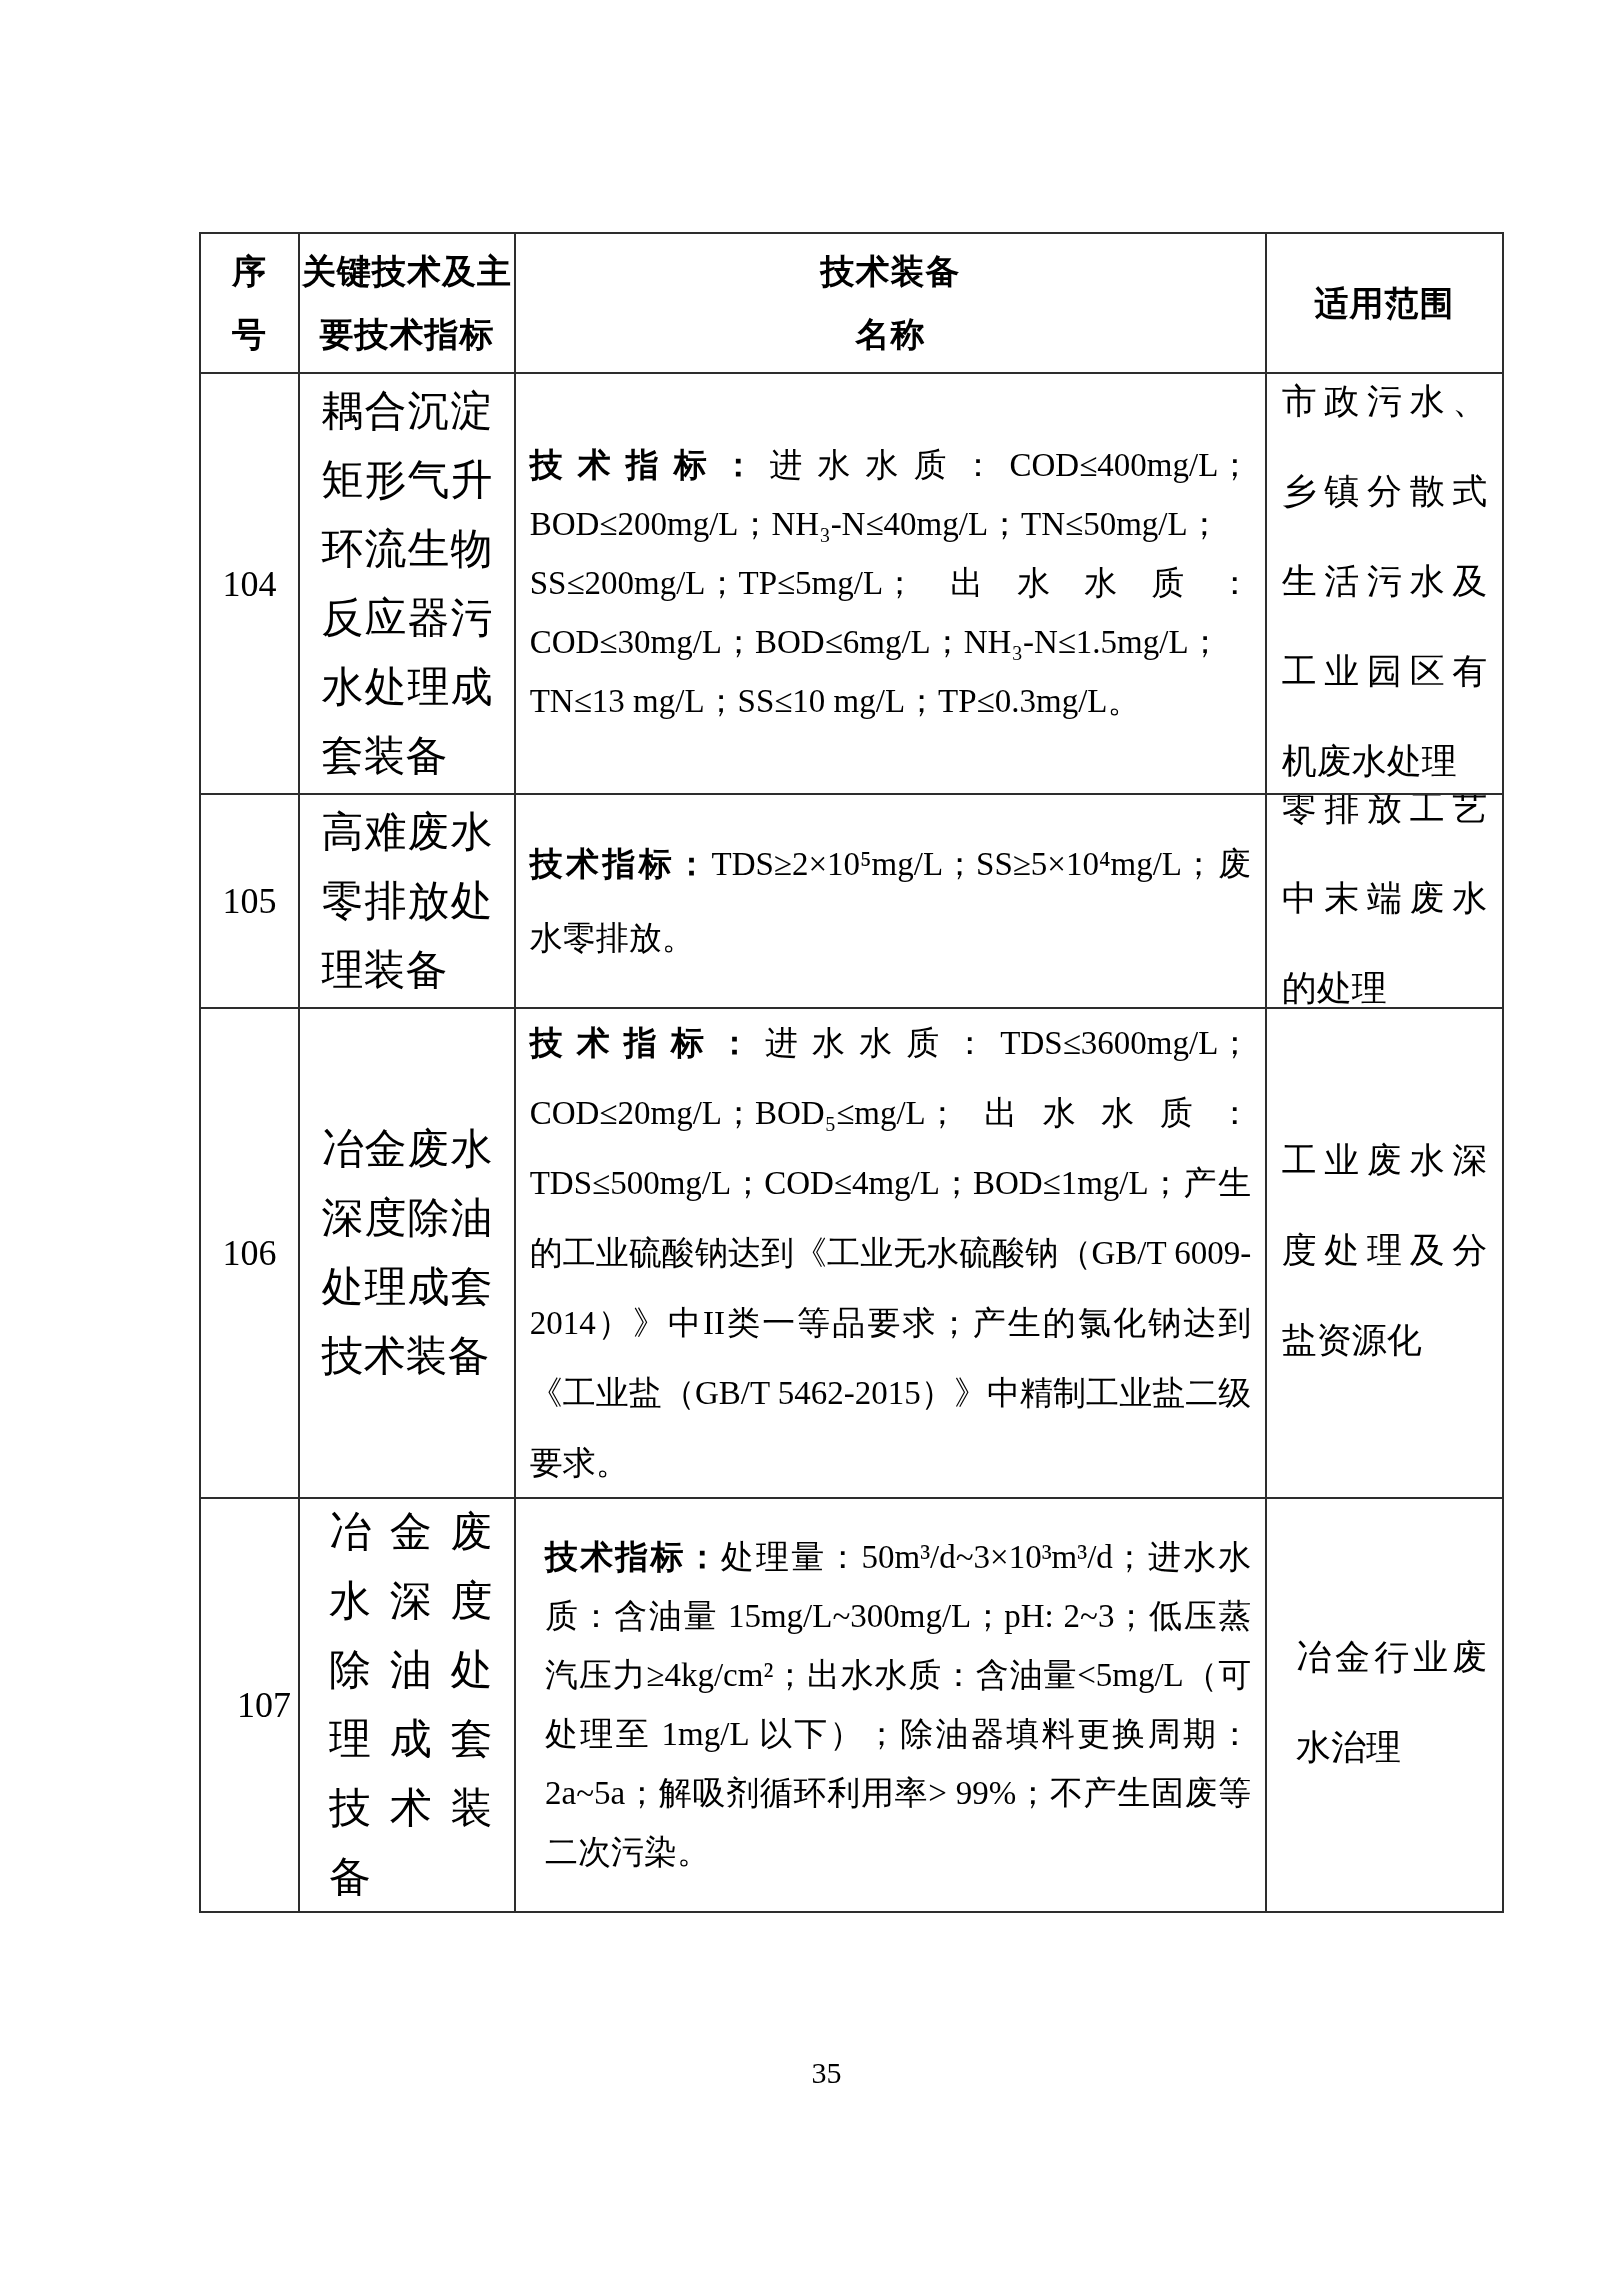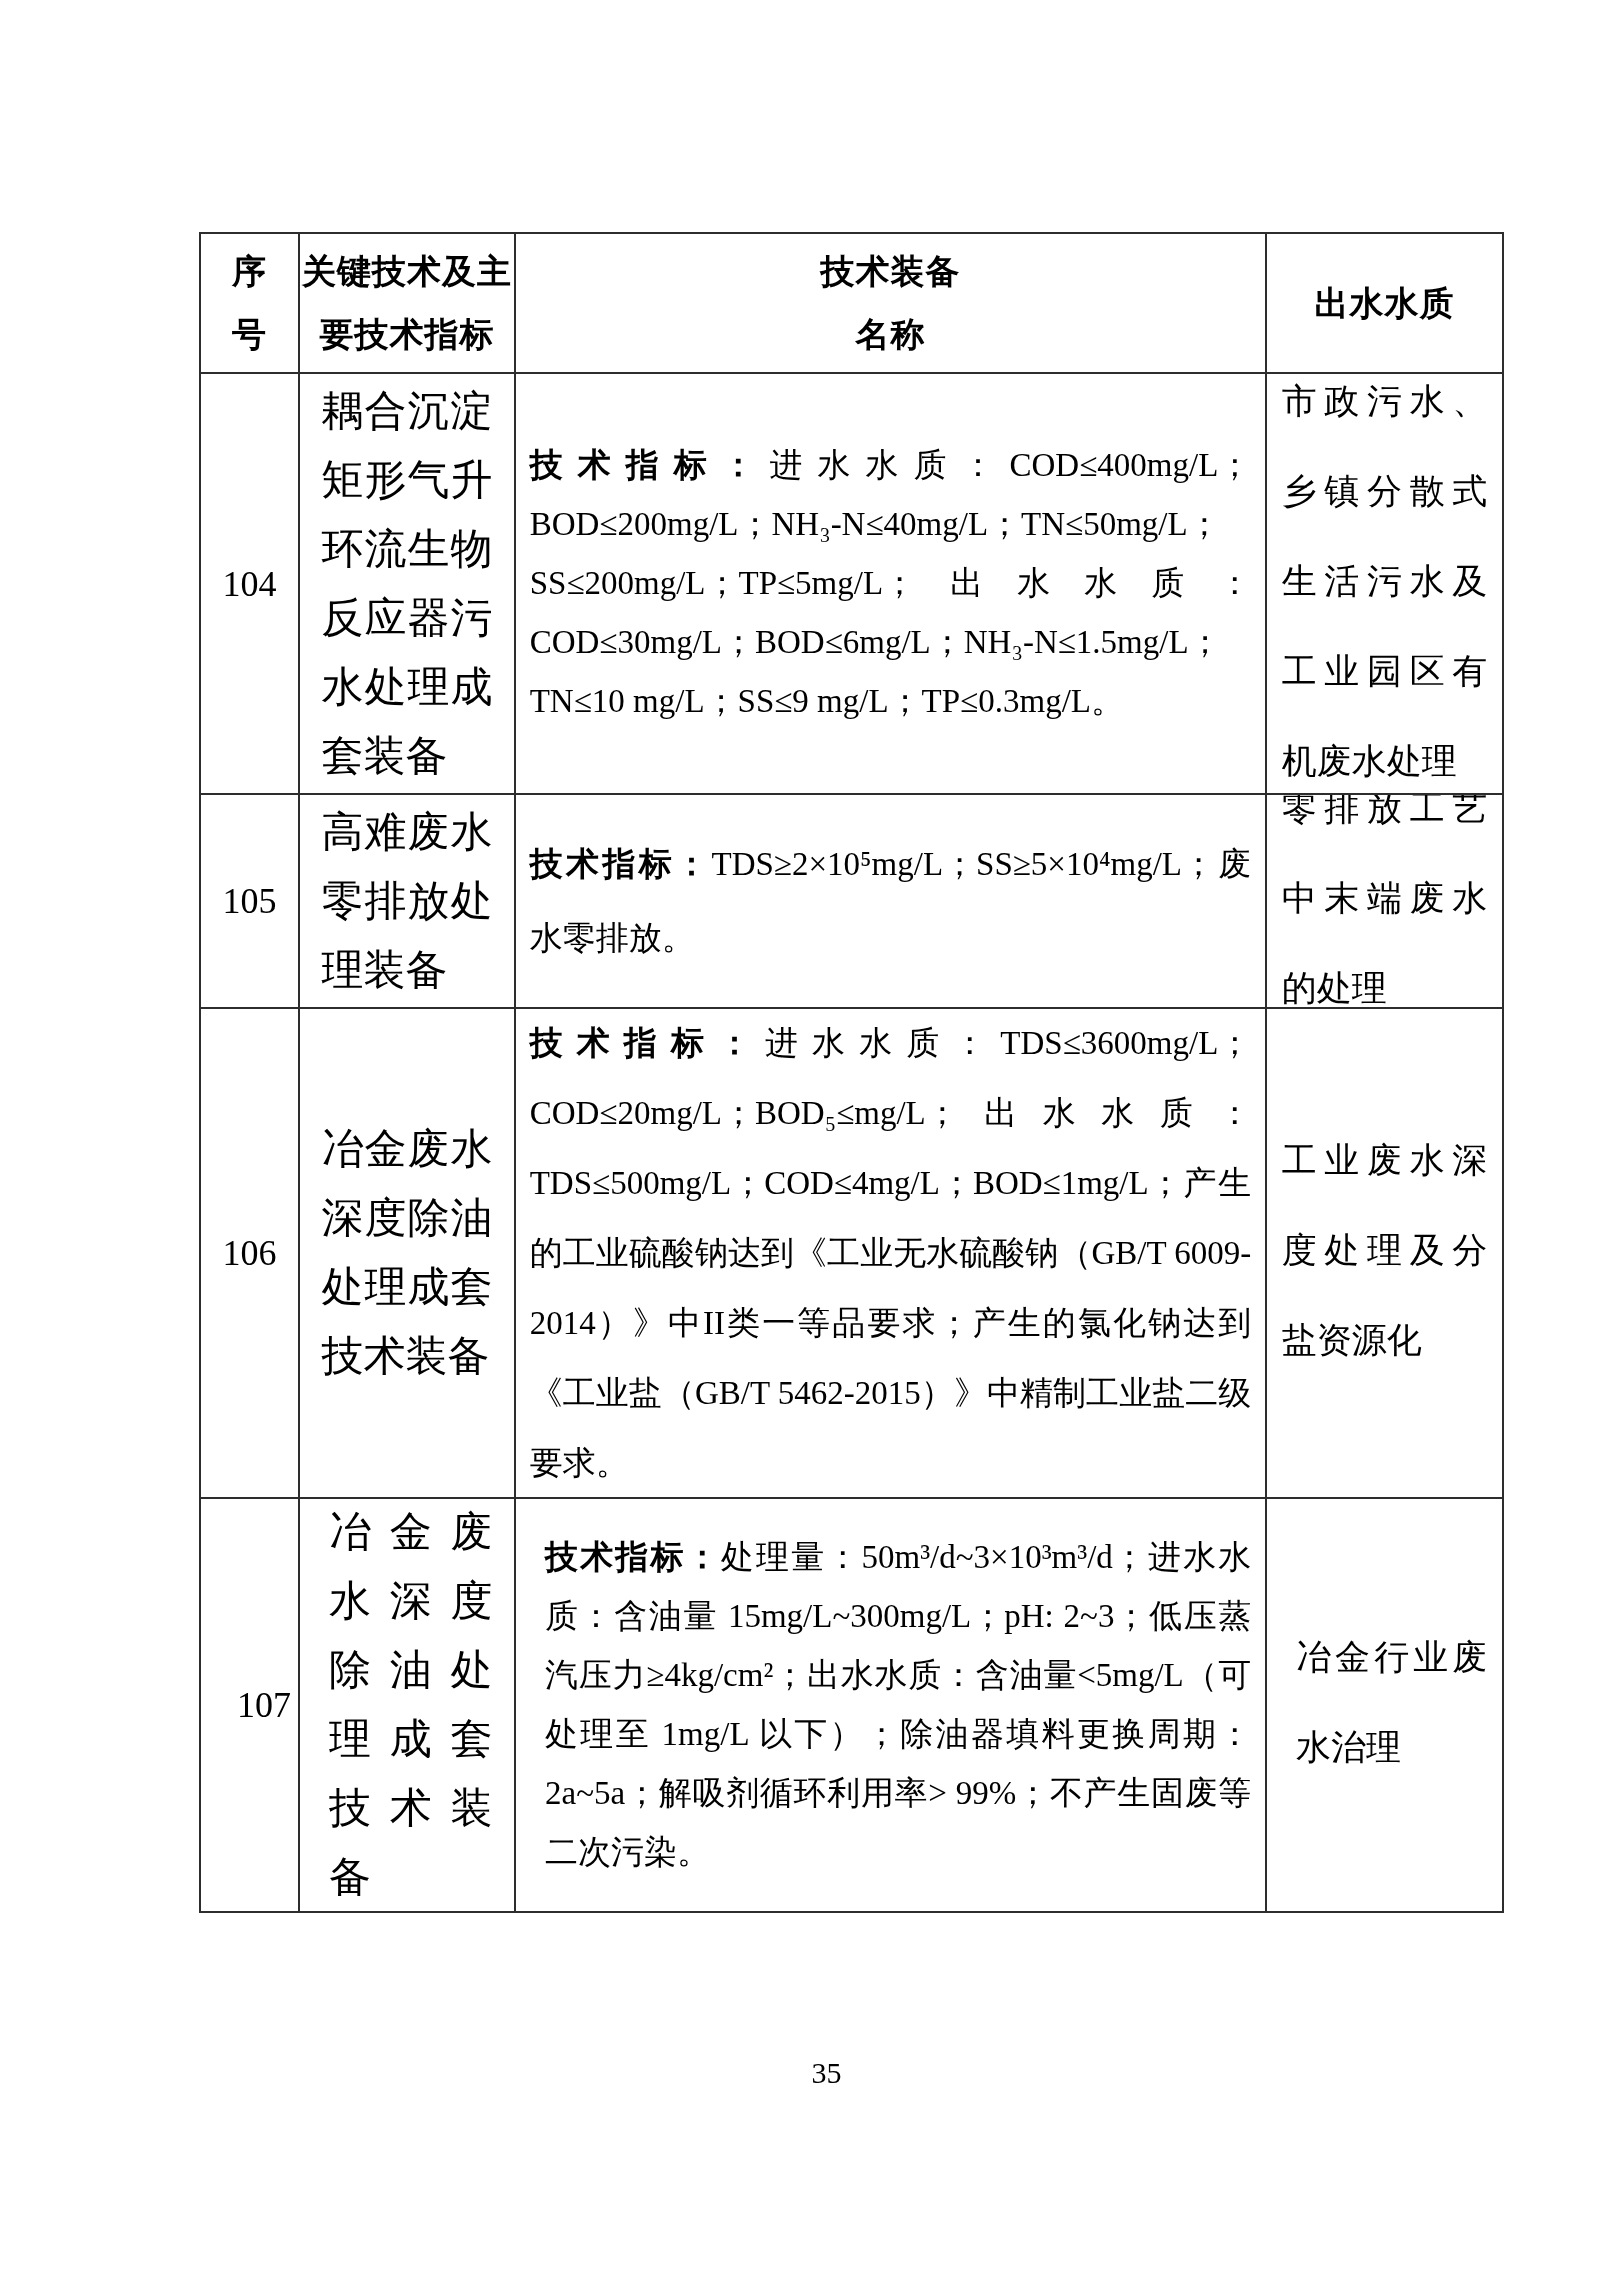--- a/index.html
+++ b/index.html
@@ -98,28 +98,28 @@
 <body>
 
 <div class="page">
   <div class="tbl">
 
     <div class="cell hdr">序
 号</div>
     <div class="cell hdr">关键技术及主要技术指标</div>
     <div class="cell hdr">技术装备
 名称</div>
-    <div class="cell hdr lastcol">出水水质</div>
+    <div class="cell hdr lastcol">适用范围</div>
 
     <div class="cell seq-cell r104">104</div>
     <div class="cell name-cell r104">
       <div class="name-text">耦合沉淀矩形气升环流生物反应器污水处理成套装备</div>
     </div>
     <div class="cell ind-cell r104">
-      <div class="ind-text"><span class="ind-label">技术指标：</span><span>进水水质：COD≤400mg/L；BOD≤200mg/L；NH₃-N≤40mg/L；TN≤50mg/L；SS≤200mg/L；TP≤5mg/L；出水水质：COD≤30mg/L；BOD≤6mg/L；NH₃-N≤1.5mg/L；TN≤10 mg/L；SS≤9 mg/L；TP≤0.3mg/L。</span></div>
+      <div class="ind-text"><span class="ind-label">技术指标：</span><span>进水水质：COD≤400mg/L；BOD≤200mg/L；NH₃-N≤40mg/L；TN≤50mg/L；SS≤200mg/L；TP≤5mg/L；出水水质：COD≤30mg/L；BOD≤6mg/L；NH₃-N≤1.5mg/L；TN≤13 mg/L；SS≤10 mg/L；TP≤0.3mg/L。</span></div>
     </div>
     <div class="cell scope-cell lastcol r104">
       <div class="scope-text">市政污水、乡镇分散式生活污水及工业园区有机废水处理</div>
     </div>
 
     <div class="cell seq-cell r105">105</div>
     <div class="cell name-cell r105">
       <div class="name-text">高难废水零排放处理装备</div>
     </div>
     <div class="cell ind-cell r105">

